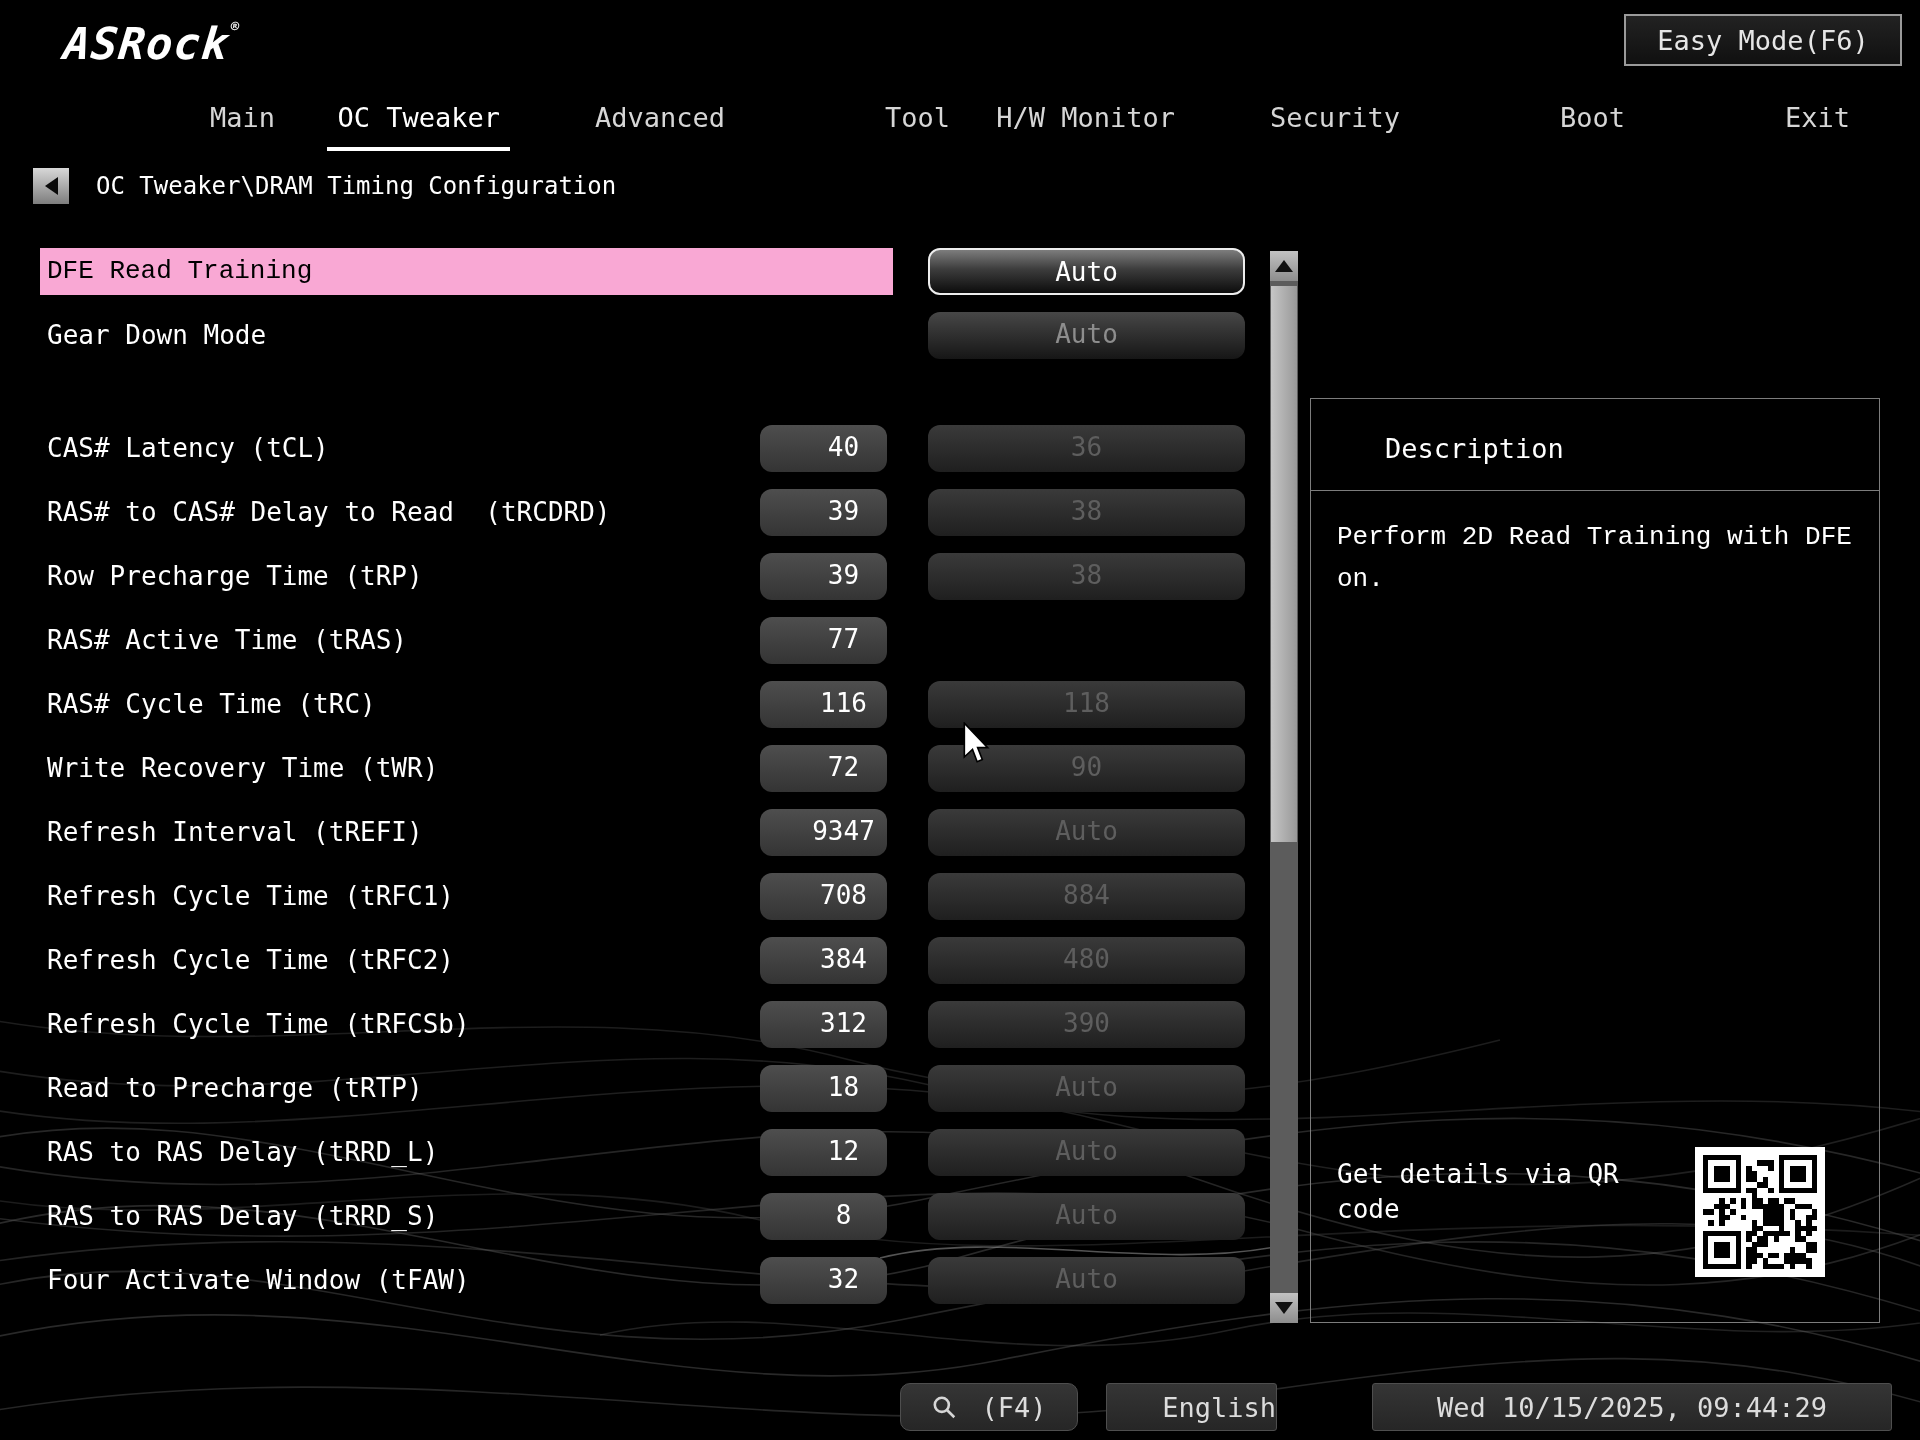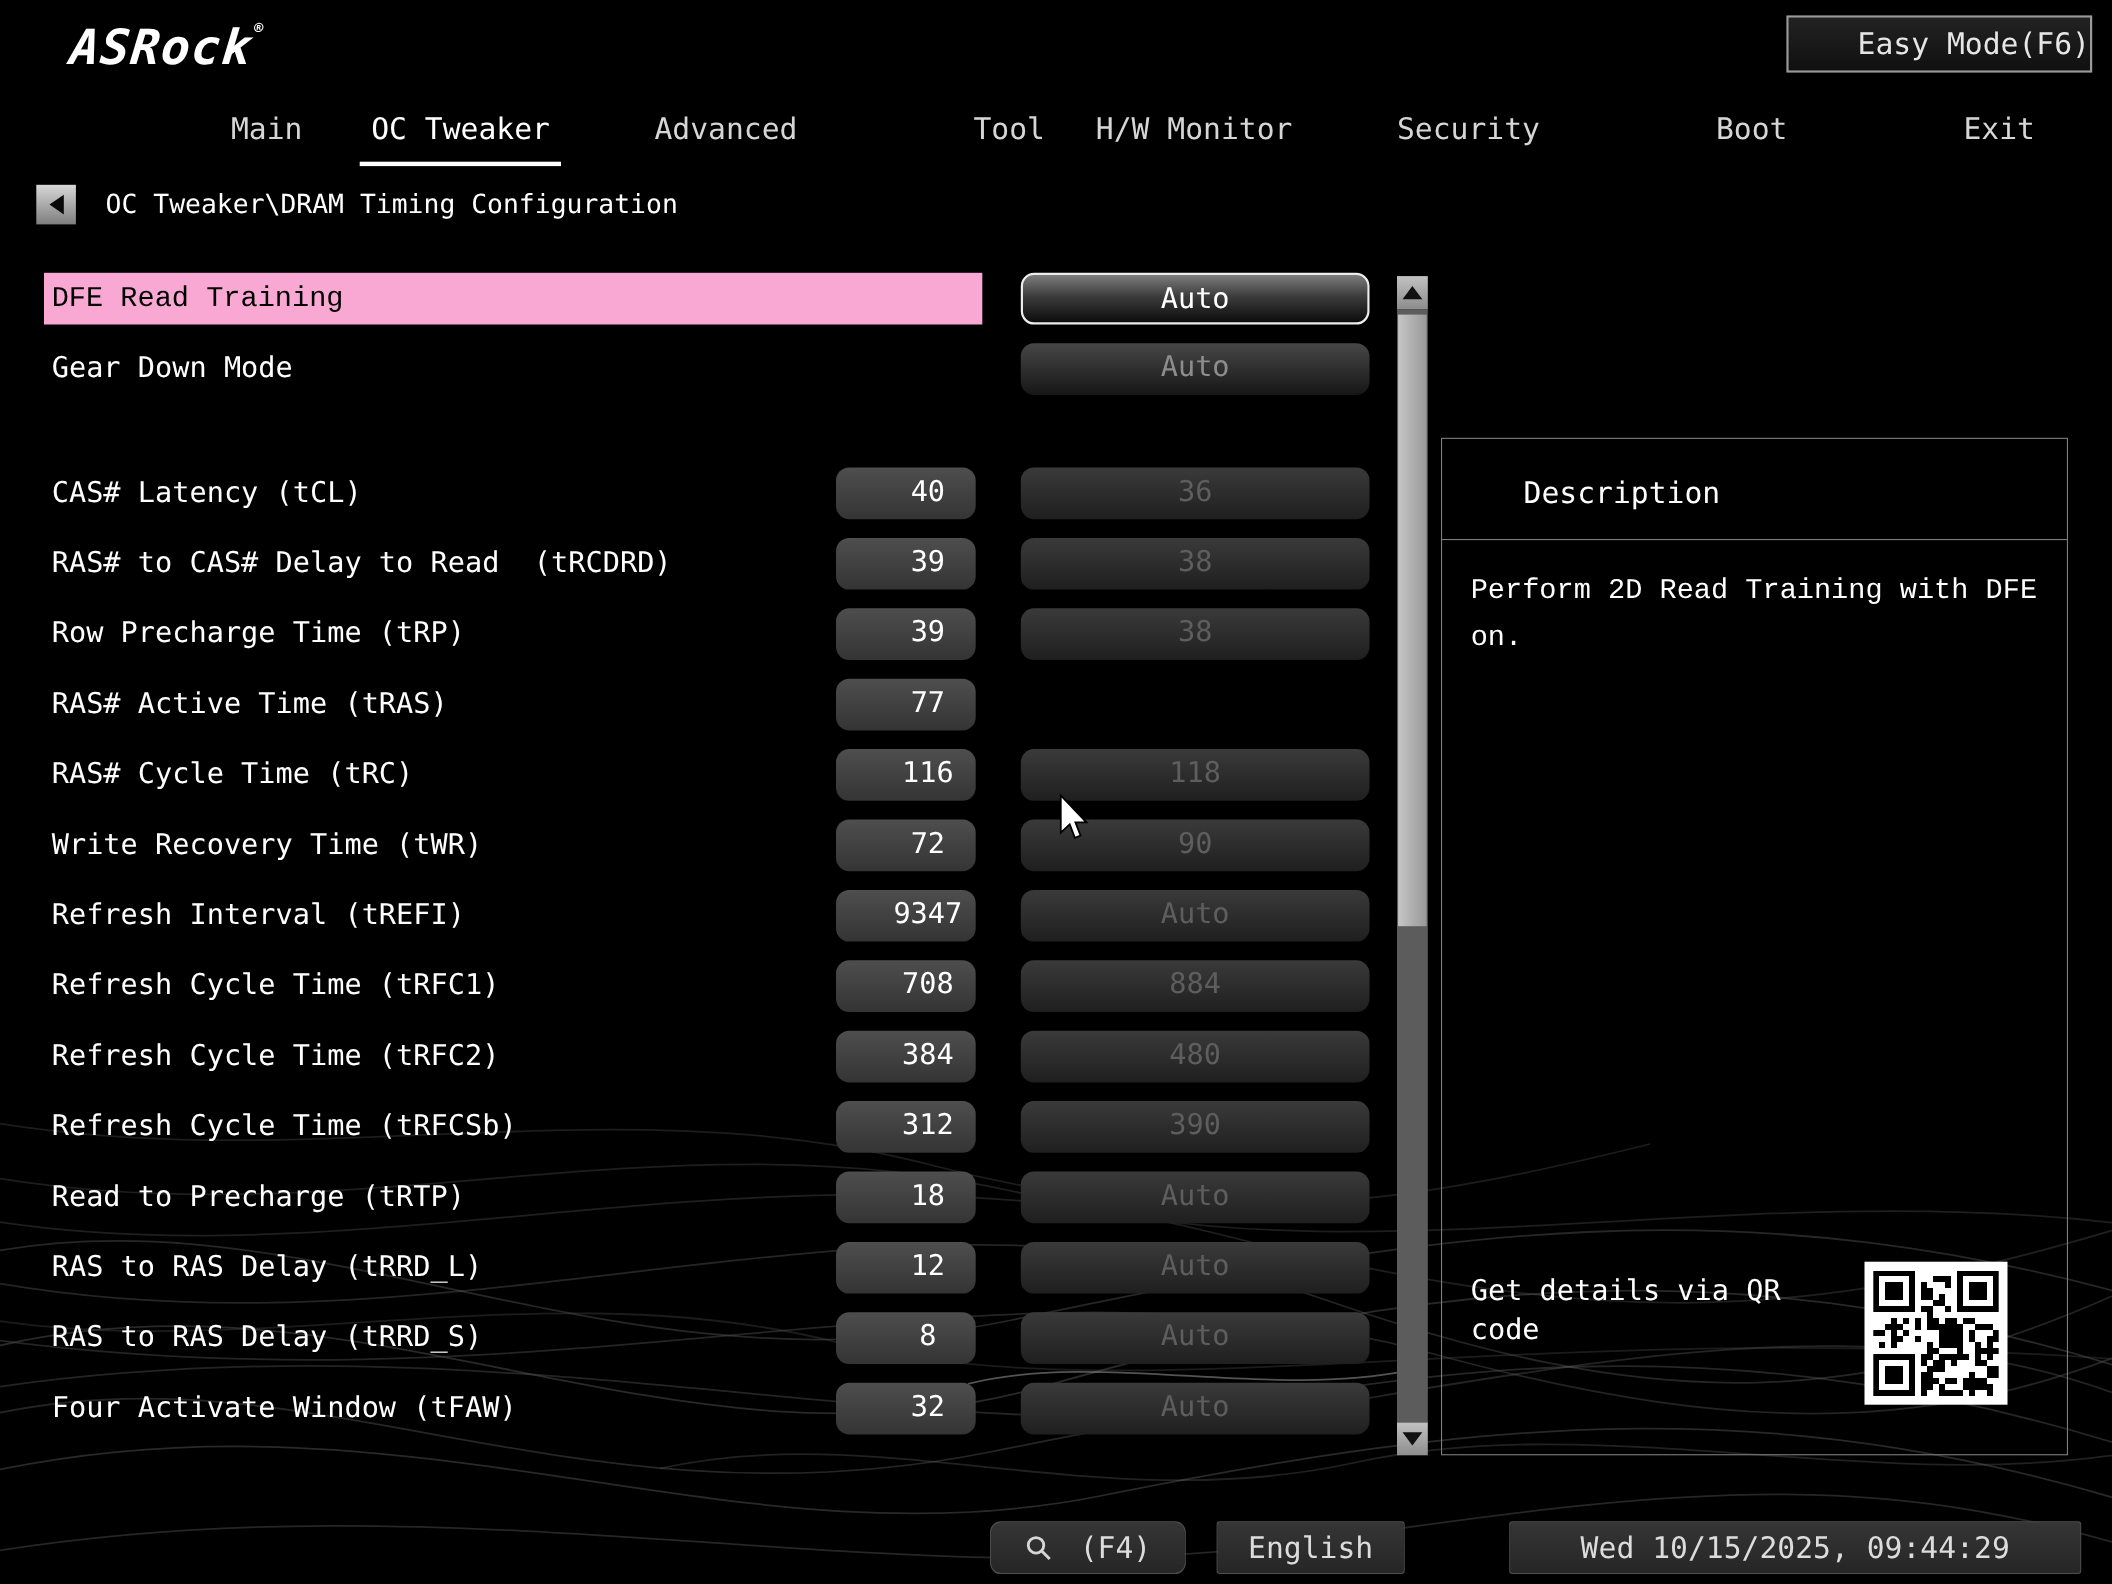--- a/index.html
+++ b/index.html
@@ -11,21 +11,21 @@
   .waves path { fill:none; stroke-width:1.6px; }
 
   
   .logo { position:absolute; left:64px; top:18px; z-index:2;
           font-size:44px; font-weight:bold; font-style:italic;
           letter-spacing:1px; transform:skewX(-6deg); }
   .logo sup { font-size:14px; font-style:normal; vertical-align:top; }
   .easy-mode { position:absolute; right:18px; top:14px; z-index:3;
           width:278px; height:52px; background:linear-gradient(180deg,#222,#101010);
           border:2px solid #9a9a9a; color:#e6e6e6; font-size:27px;
-          display:flex; align-items:center; justify-content:flex-end; cursor:pointer; }
+          display:flex; align-items:center; justify-content:center; cursor:pointer; }
 
   
   .nav { position:absolute; left:60px; right:60px; top:96px; height:62px;
          display:flex; z-index:2; }
   .tab { flex:1; text-align:right; font-size:27px; color:#d6d6d6; cursor:pointer; padding-top:6px; }
   .tab .tab-label { display:inline-block; padding:0 10px 14px 10px; }
   .tab.active { color:#fff; }
   .tab.active .tab-label { border-bottom:4px solid #fff; }
 
   
@@ -75,21 +75,21 @@
   .qr-caption { position:absolute; left:26px; top:758px; width:310px;
             font-size:26px; line-height:1.35; color:#fff; }
   .qr-box { position:absolute; left:384px; top:748px; width:130px; height:130px;
             background:#fff; display:flex; align-items:center; justify-content:center; }
 
   
   .footer-btn { position:absolute; top:1383px; height:48px; z-index:3;
             background:linear-gradient(180deg,#353535,#262626); border:1px solid #4e4e4e;
             color:#dcdcdc; font-size:27px; display:flex; align-items:center; justify-content:center; }
   .search-btn { left:900px; width:178px; border-radius:10px; gap:24px; cursor:pointer; }
-  .lang-btn { left:1106px; width:171px; border-radius:3px; cursor:pointer; }
+  .lang-btn { left:1106px; width:171px; border-radius:3px; cursor:pointer;justify-content:flex-end; }
   .datetime { left:1372px; width:520px; border-radius:3px; }
 
   
   .cursor { position:absolute; left:962px; top:722px; z-index:10; pointer-events:none; }
 </style>
 </head>
 <body>
 
 <svg class="waves" viewBox="0 0 1920 1440" width="1920" height="1440">
   <path d="M-60,1150 C260,1060 540,1280 920,1200 C1300,1120 1580,1070 1980,1190" stroke="#565656" stroke-opacity="0.45"></path>

